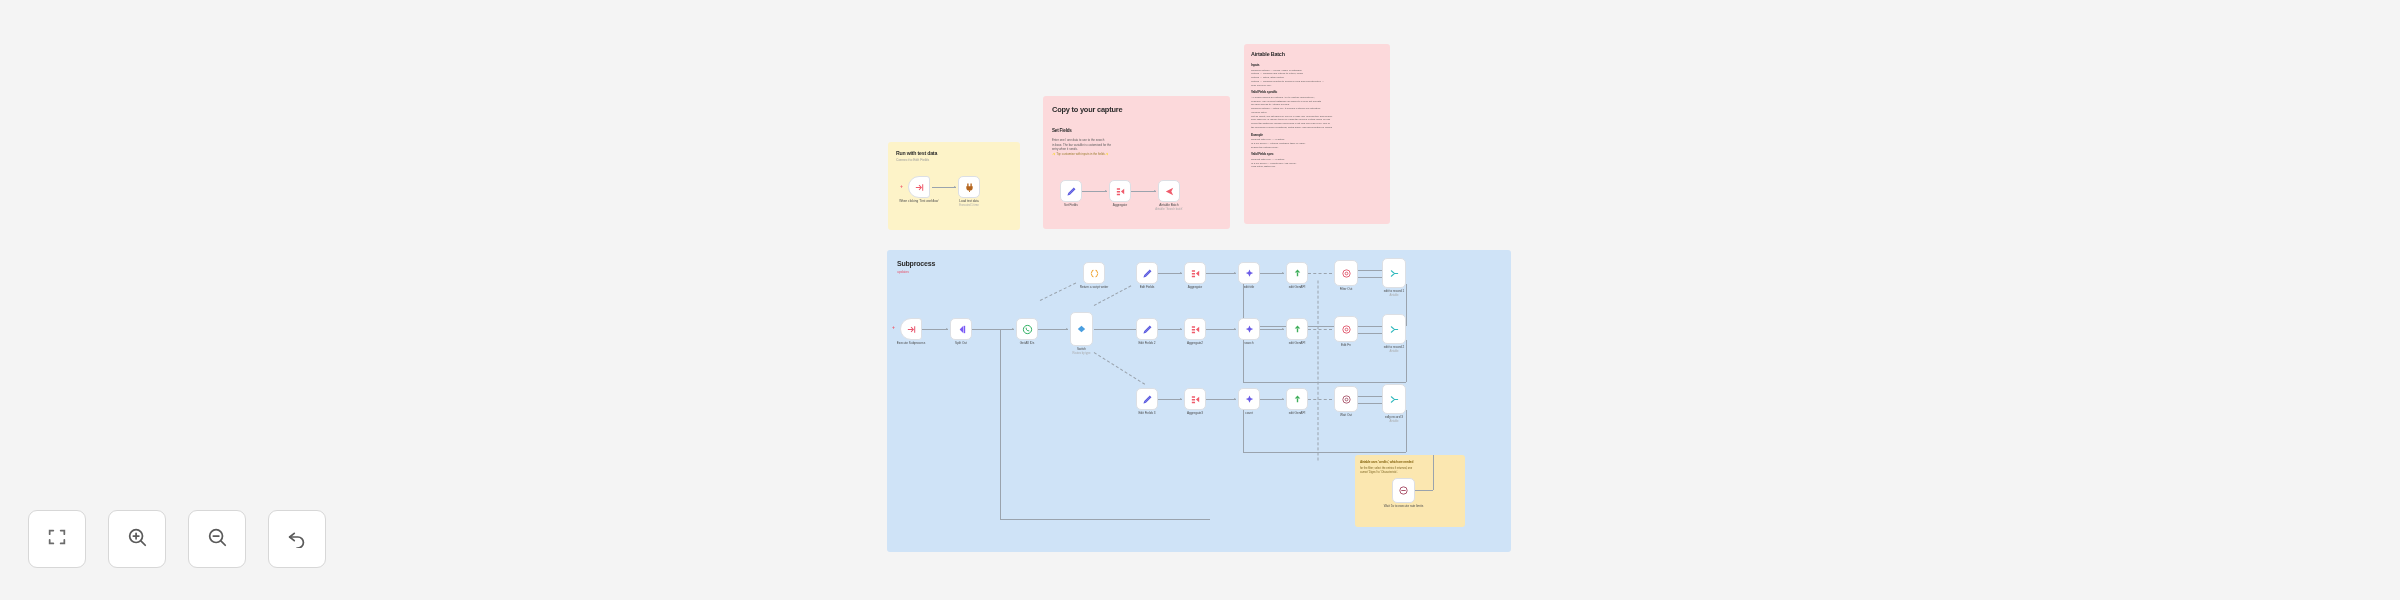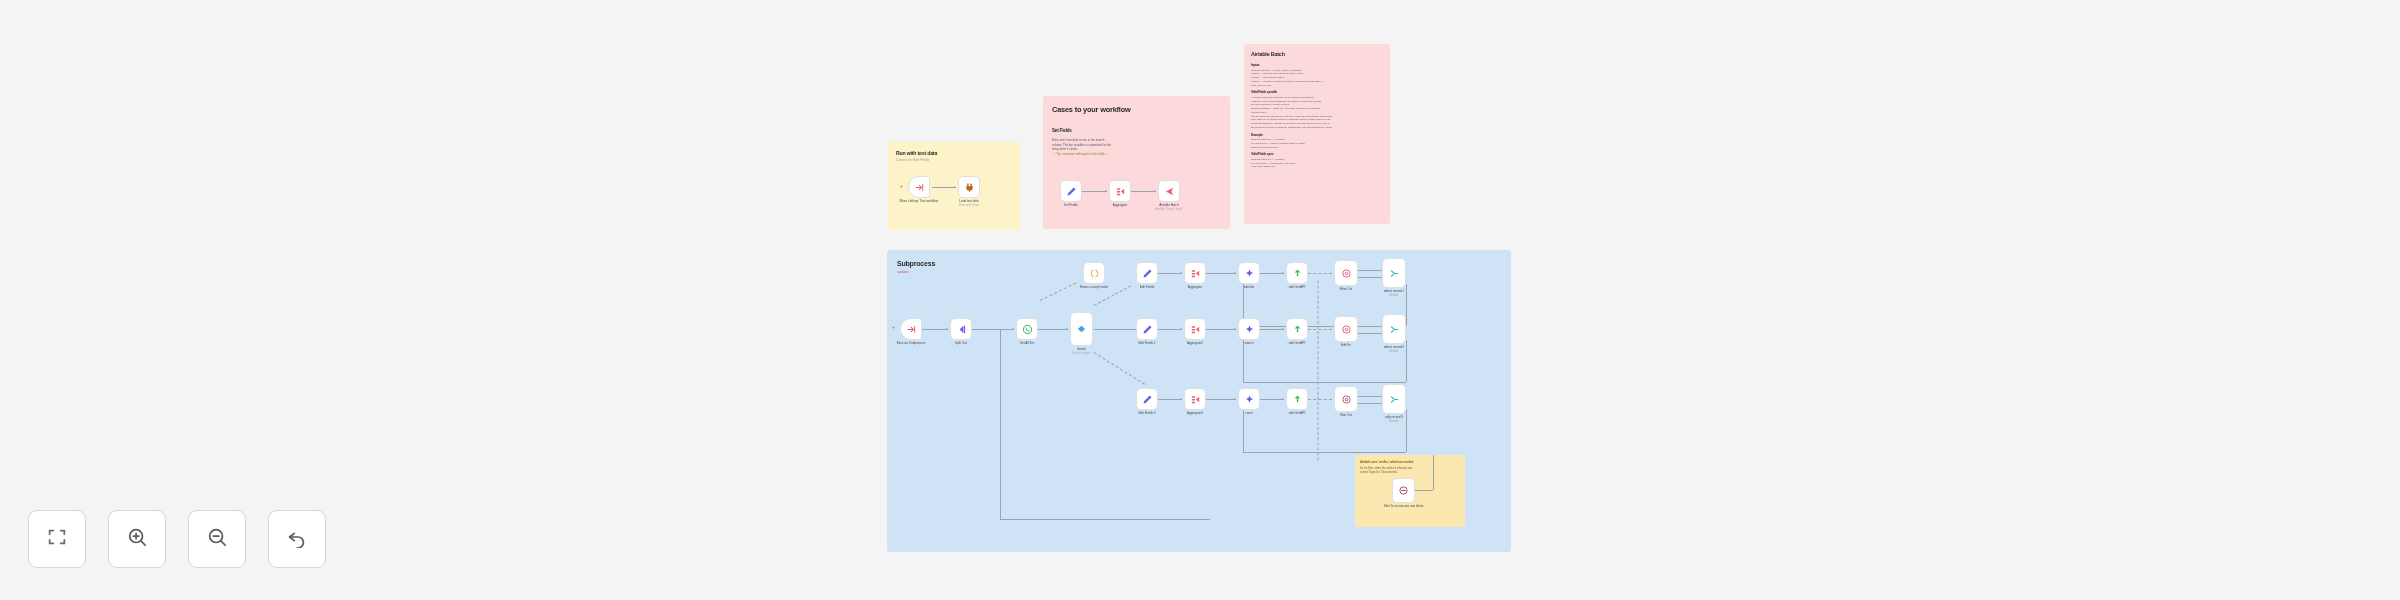--- a/index.html
+++ b/index.html
@@ -91,21 +91,21 @@
     <span>
       <svg width="11" height="11" viewBox="0 0 24 24" fill="#b5651d">
         <path d="M7 3h3v6H7zM14 3h3v6h-3zM5 9h14v3a7 7 0 0 1-14 0z"></path>
           <path d="M11 19h2v3h-2z"></path>
       </svg>
     </span>
     <span class="node-label">Load test data<span class="node-sub">Executed 1 time</span></span>
   </div>
 
   <div class="sticky sticky-pink" style="left:1043px; top:96px; width:187px; height:133px;">
-    <div class="st-title" style="position:absolute;left:9px;top:9px;font-size:7.4px;">Cases to your workflow</div>
+    <div class="st-title" style="position:absolute;left:9px;top:9px;font-size:7.4px;">Copy to your capture</div>
     <div class="st-title" style="position:absolute;left:9px;top:32px;font-size:4.6px;">Set Fields</div>
     <div style="position:absolute;left:9px;top:42px;width:150px;">
       <div class="st-body" style="font-size:2.9px;line-height:1.55;">Enter one / one data to use to the search</div>
       <div class="st-body" style="font-size:2.9px;line-height:1.55;">in base. The bar variable is customised for the</div>
       <div class="st-body" style="font-size:2.9px;line-height:1.55;">entry when it sends.</div>
       <div class="st-body" style="font-size:2.9px;line-height:1.55;color:#9a7b2a;">✨ Tip: customise with inputs in the fields ✨</div>
     </div>
   </div>
 
   <div class="node" style="left:1060px; top:180px; width:22px; height:22px;">

